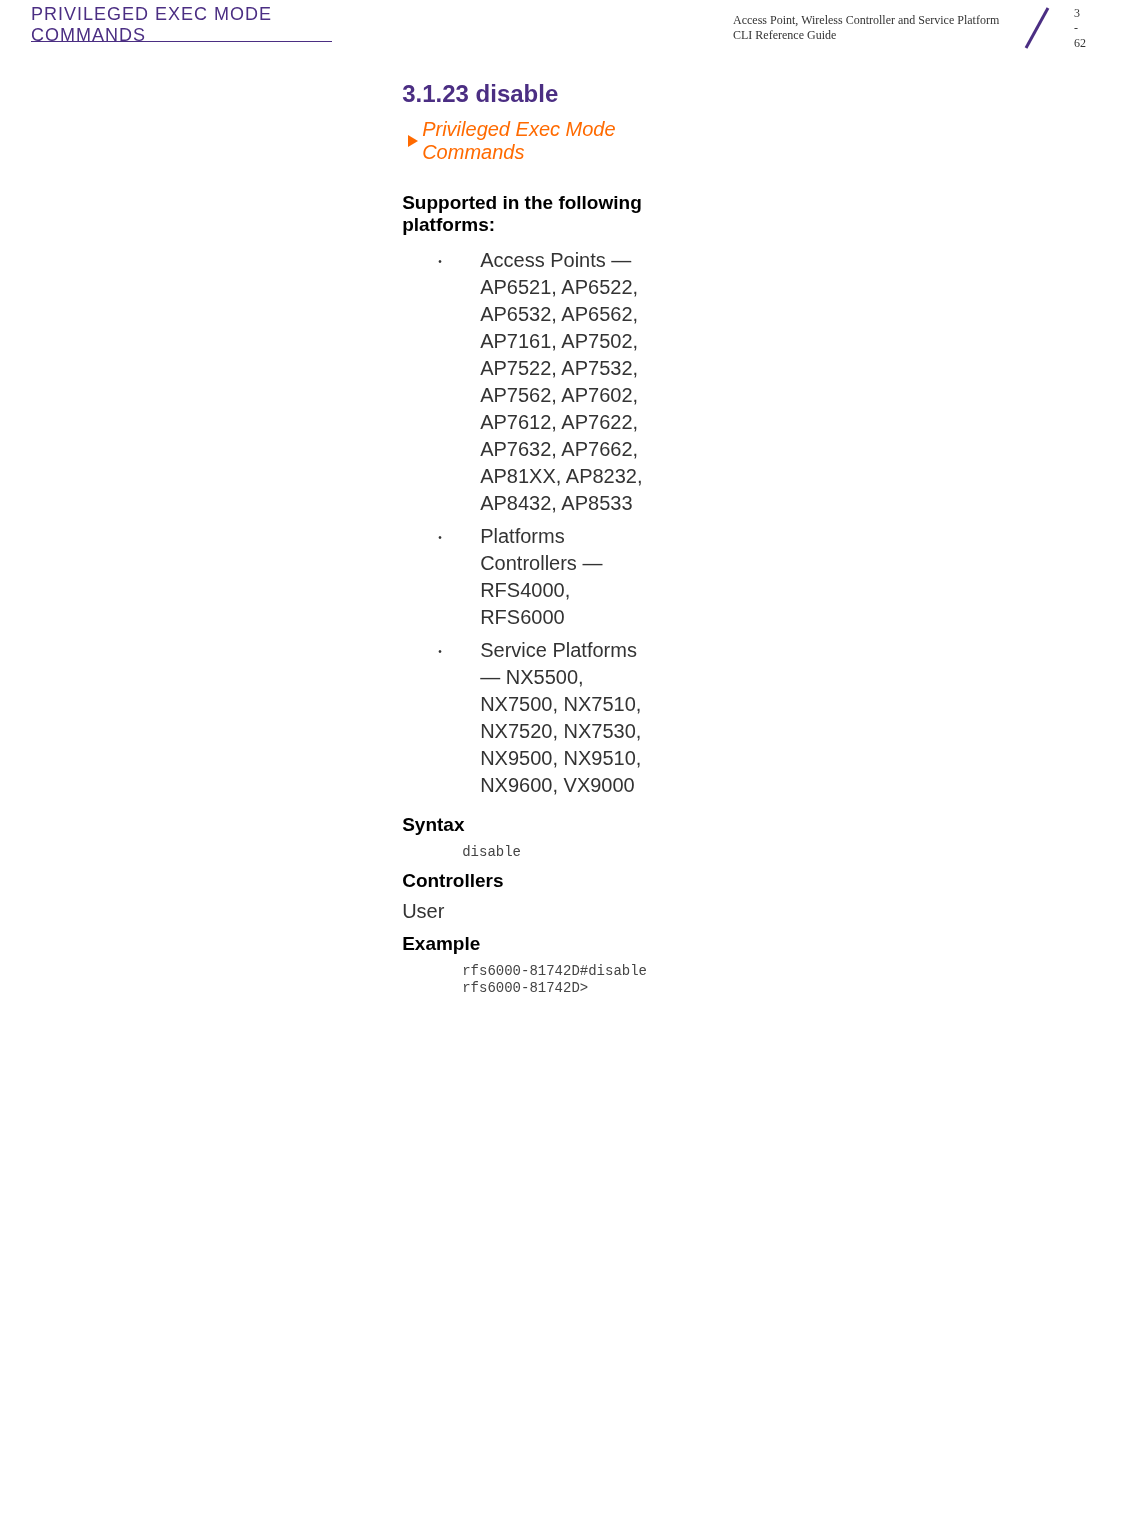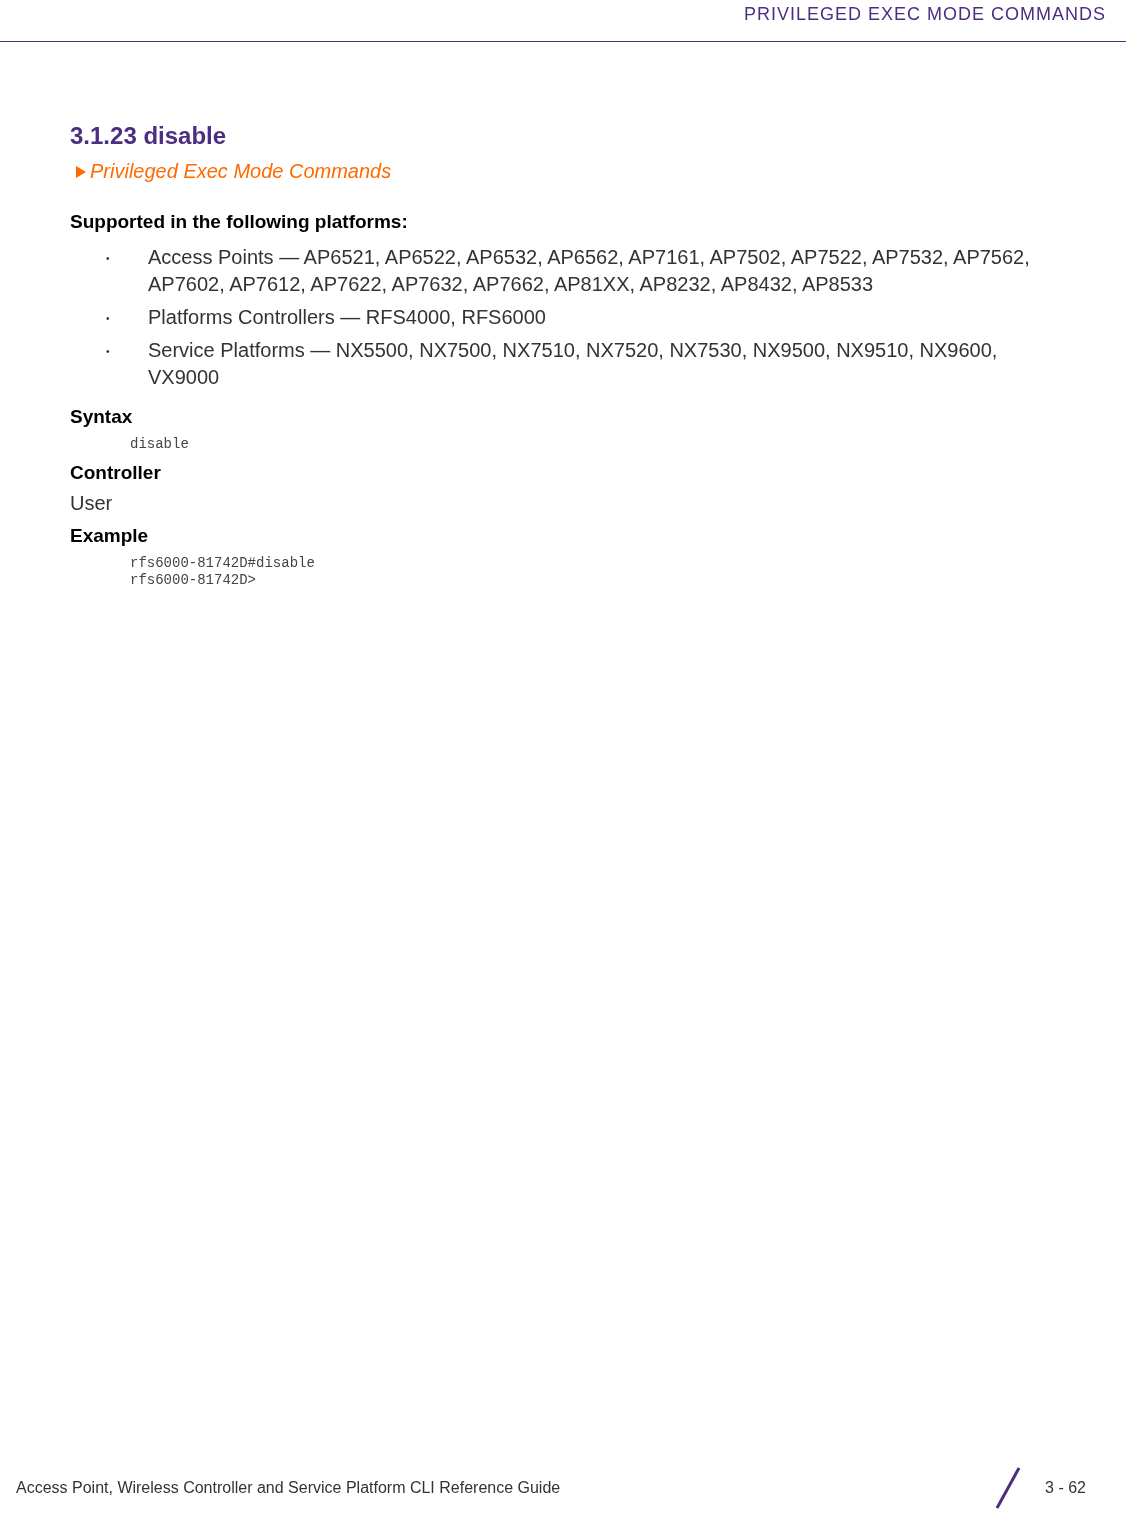--- a/index.html
+++ b/index.html
@@ -8,21 +8,21 @@
     height: 1516px;
     font-family: "Segoe UI", Tahoma, Arial, sans-serif;
     color: #222;
     background: #fff;
     position: relative;
   }
   .page {
     width: 100%;
     height: 100%;
     display: flex;
-    flex-direction: column;
+    padding-left: 31px;
   }
   .header {
     height: 42px;
     border-bottom: 1px solid #4b2e83;
     display: flex;
     align-items: flex-start;
     padding: 4px 20px 0 0;
     justify-content: flex-end;
   }
   .header-title {
@@ -103,22 +103,23 @@
     font-size: 20px;
     color: #333;
     margin: 6px 0 10px 0;
   }
   .footer {
     height: 56px;
     display: flex;
     align-items: center;
     justify-content: space-between;
     padding: 0 40px 0 16px;
-    font-size: 16px;
+    font-size: 12px;
     color: #333;
+    font-family: Liberation Serif, serif;
   }
   .footer-right {
     display: flex;
     align-items: center;
     gap: 20px;
   }
   .footer-slash svg { display: block; }
 </style>
 </head>
 <body>
@@ -156,21 +157,21 @@
       </li>
       <li>
         <span class="bullet">•</span>
         <span class="bullet-text">Service Platforms — NX5500, NX7500, NX7510, NX7520, NX7530, NX9500, NX9510, NX9600, VX9000</span>
       </li>
     </ul>
 
     <div class="sub-heading">Syntax</div>
     <div class="code-block">disable</div>
 
-    <div class="sub-heading">Controller</div>
+    <div class="sub-heading">Controllers</div>
     <div class="param-text">User</div>
 
     <div class="sub-heading">Example</div>
     <div class="code-block">rfs6000-81742D#disable
 rfs6000-81742D&gt;</div>
 
   </div>
 
   <div class="footer">
     <span>Access Point, Wireless Controller and Service Platform CLI Reference Guide</span>

